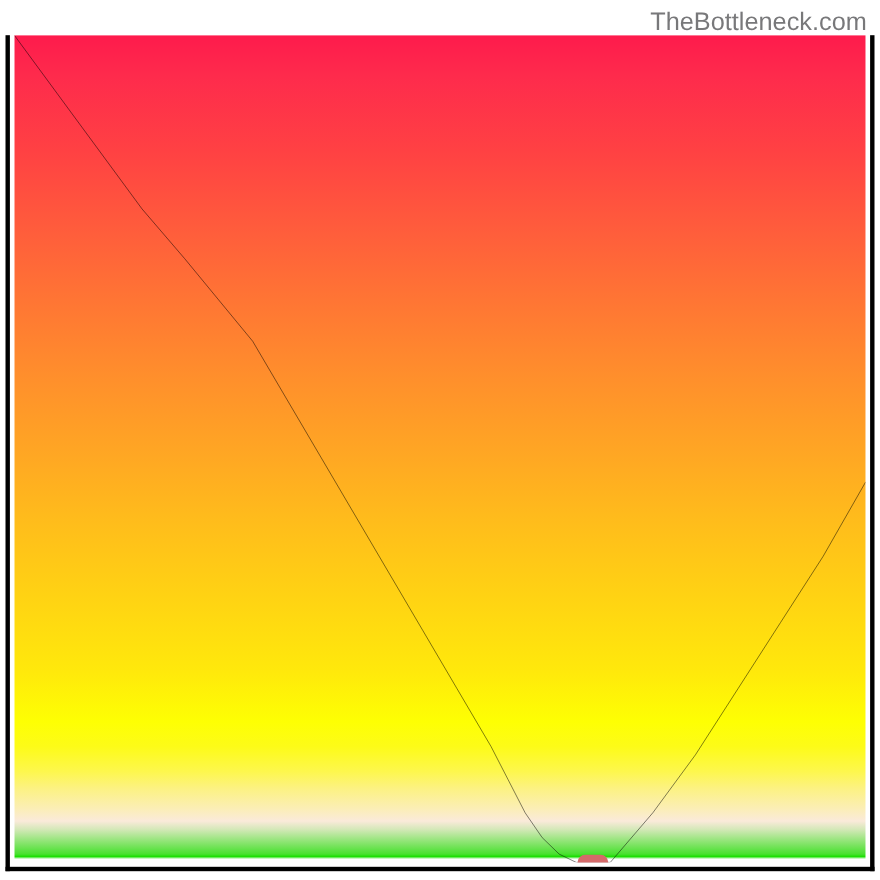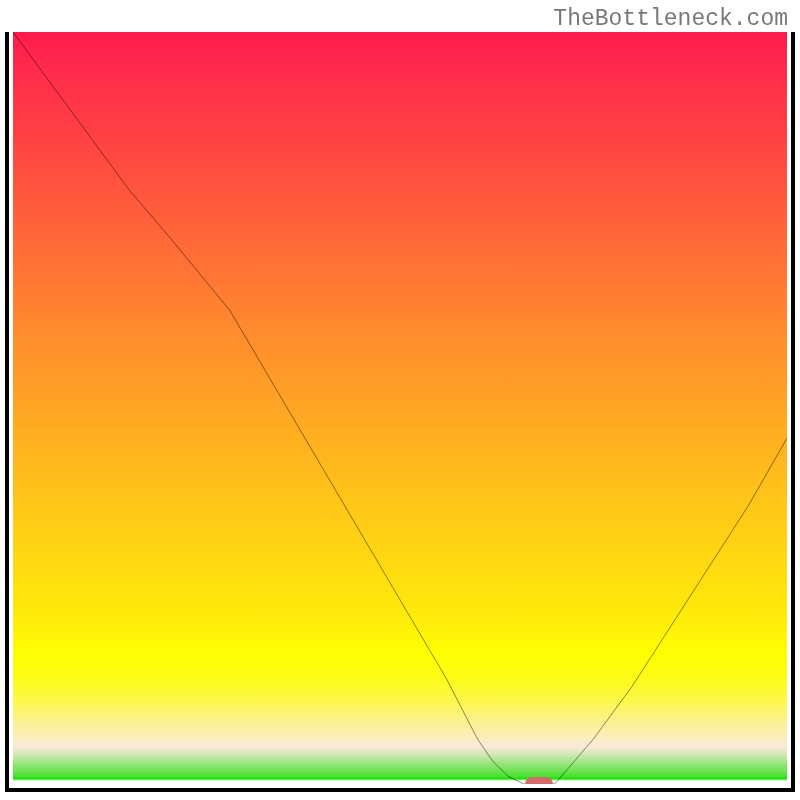--- a/index.html
+++ b/index.html
@@ -69,21 +69,21 @@
     width: 28px;
     height: 14px;
     border-radius: 7px;
     background: #d46a6a;
     transform: translate(-50%, -50%);
   }
   .watermark {
     position: absolute;
     top: 6px;
     right: 12px;
-    font-family: Liberation Mono, monospace;
+    font-family: Liberation Sans, sans-serif;
     font-size: 23px;
     color: #78787a;
   }
 </style>
 </head>
 <body>
 
 <div class="watermark">TheBottleneck.com</div>
 
 <div class="chart-frame">

